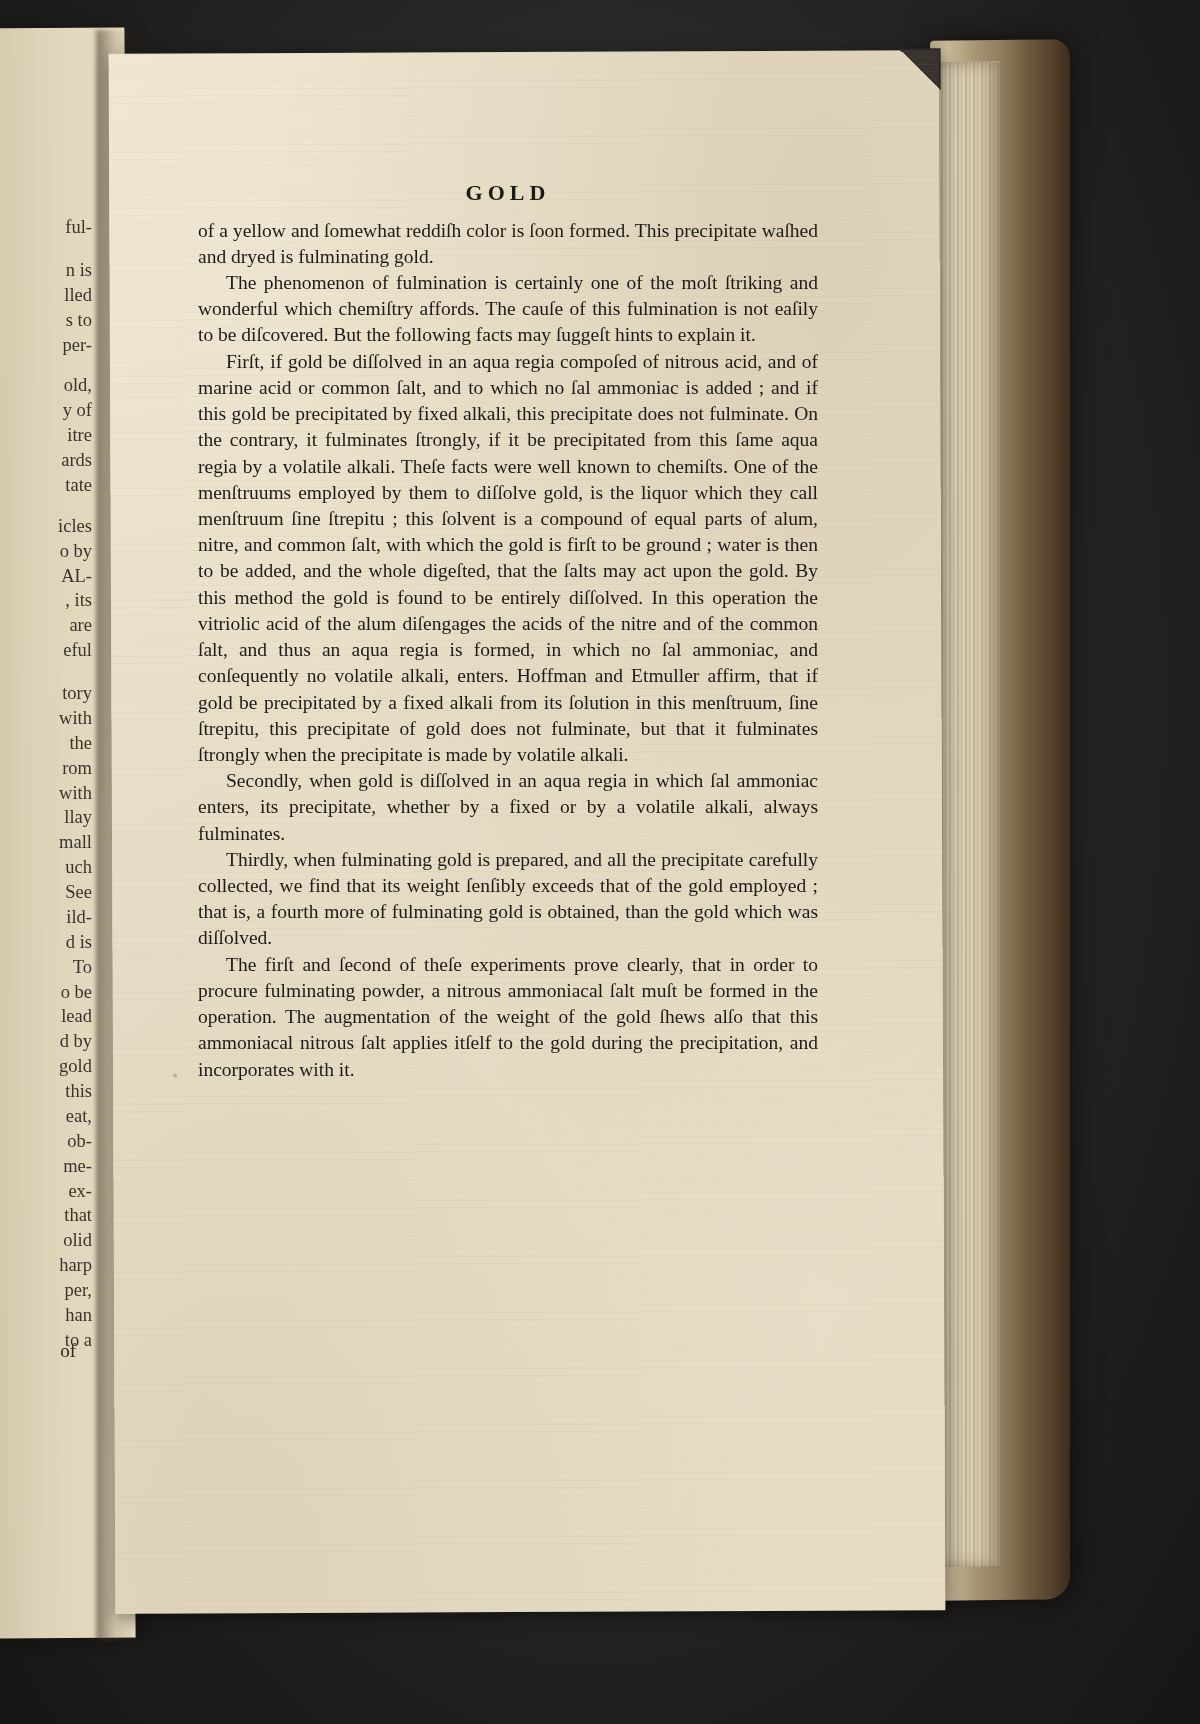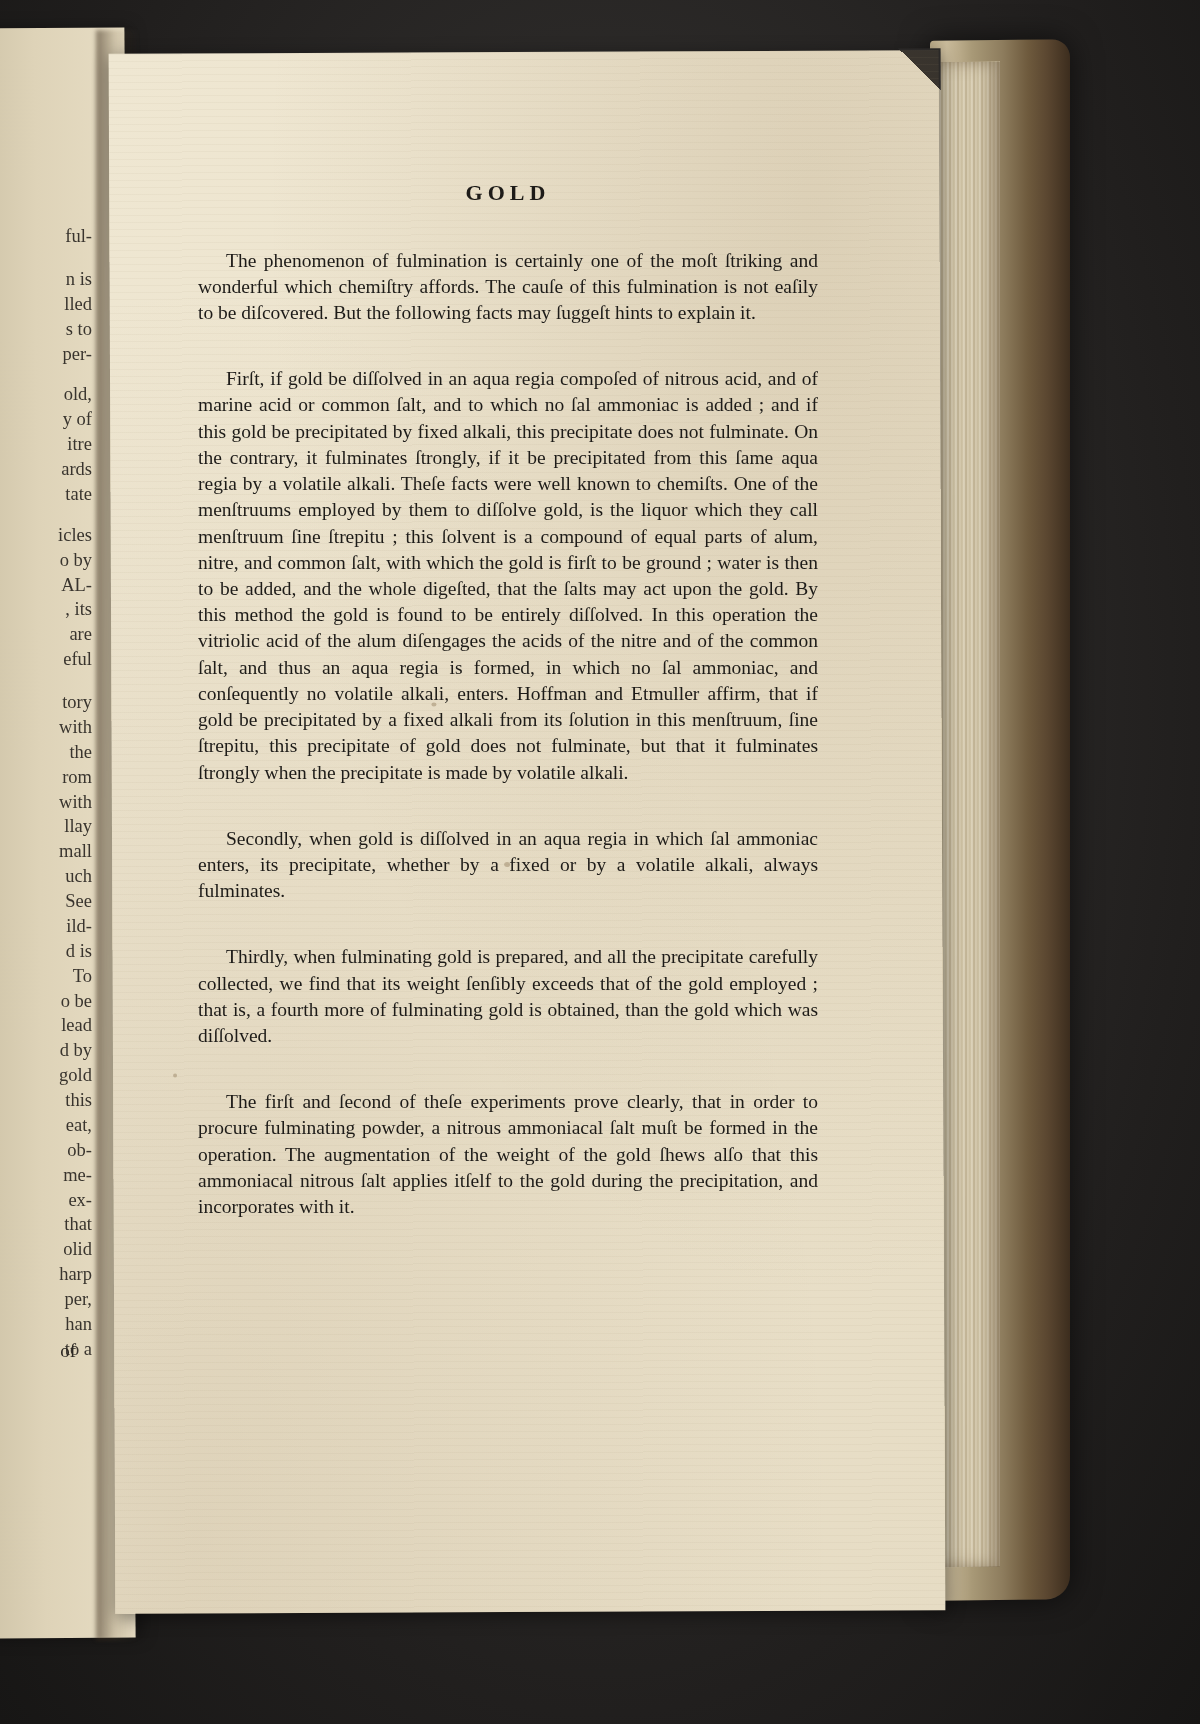--- a/index.html
+++ b/index.html
@@ -108,32 +108,32 @@
     text-rendering: optimizeLegibility;
   }
   .head {
     text-align: center;
     letter-spacing: 5px;
     font-size: 22px;
     margin: 0 0 10px 0;
     font-variant: small-caps;
   }
   .p { margin: 0; text-indent: 0; }
-  .p.ind { text-indent: 28px; margin-top: 40px; }
+  .p.ind { text-indent: 28px; }
   .it { }
   .lastly {
     text-align: right;
     margin-top: 2px;
     padding-right: 6px;
   }
 
   
   .left-text {
     position: absolute;
-    left: 0px; top: 224px;
+    left: 0px; top: 215px;
     width: 92px;
     color: #2b2722;
     font-size: 18.5px;
     line-height: 1.345;
     text-align: right;
     opacity: .92;
   }
   .left-text div { white-space: nowrap; }
   .left-catch {
     position: absolute;
@@ -227,20 +227,21 @@
 
   <div class="page-sheet">
     <div class="corner-fold"></div>
     <div class="spot" style="left:320px; top:650px; width:5px; height:4px;"></div>
     <div class="spot" style="left:392px; top:810px; width:6px; height:5px;"></div>
     <div class="spot" style="left:60px; top:1020px; width:4px; height:4px;"></div>
   </div>
 
   <div class="text-col">
     <h1 class="head">GOLD</h1>
+    <p class="p"><span>of a yellow and ſomewhat reddiſh color is ſoon formed. This precipitate waſhed and dryed is fulminating gold.</span></p>
     <p class="p ind"><span>The phenomenon of fulmination is certainly one of the moſt ſtriking and wonderful which chemiſtry affords. The cauſe of this fulmination is not eaſily to be diſcovered. But the following facts may ſuggeſt hints to explain it.</span></p>
     <p class="p ind"><span>Firſt, if gold be diſſolved in an aqua regia compoſed of nitrous acid, and of marine acid or common ſalt, and to which no ſal ammoniac is added ; and if this gold be precipitated by fixed alkali, this precipitate does not fulminate. On the contrary, it fulminates ſtrongly, if it be precipitated from this ſame aqua regia by a volatile alkali. Theſe facts were well known to chemiſts. One of the menſtruums employed by them to diſſolve gold, is the liquor which they call </span><span class="it">menſtruum ſine ſtrepitu</span><span> ; this ſolvent is a compound of equal parts of alum, nitre, and common ſalt, with which the gold is firſt to be ground ; water is then to be added, and the whole digeſted, that the ſalts may act upon the gold. By this method the gold is found to be entirely diſſolved. In this operation the vitriolic acid of the alum diſengages the acids of the nitre and of the common ſalt, and thus an aqua regia is formed, in which no ſal ammoniac, and conſequently no volatile alkali, enters. Hoffman and Etmuller affirm, that if gold be precipitated by a fixed alkali from its ſolution in this menſtruum, ſine ſtrepitu, this precipitate of gold does not fulminate, but that it fulminates ſtrongly when the precipitate is made by volatile alkali.</span></p>
     <p class="p ind"><span>Secondly, when gold is diſſolved in an aqua regia in which ſal ammoniac enters, its precipitate, whether by a fixed or by a volatile alkali, always fulminates.</span></p>
     <p class="p ind"><span>Thirdly, when fulminating gold is prepared, and all the precipitate carefully collected, we find that its weight ſenſibly exceeds that of the gold employed ; that is, a fourth more of fulminating gold is obtained, than the gold which was diſſolved.</span></p>
     <p class="p ind"><span>The firſt and ſecond of theſe experiments prove clearly, that in order to procure fulminating powder, a nitrous ammoniacal ſalt muſt be formed in the operation. The augmentation of the weight of the gold ſhews alſo that this ammoniacal nitrous ſalt applies itſelf to the gold during the precipitation, and incorporates with it.</span></p>
   </div>
 
   <div class="showthrough"></div>
 </div>
 

